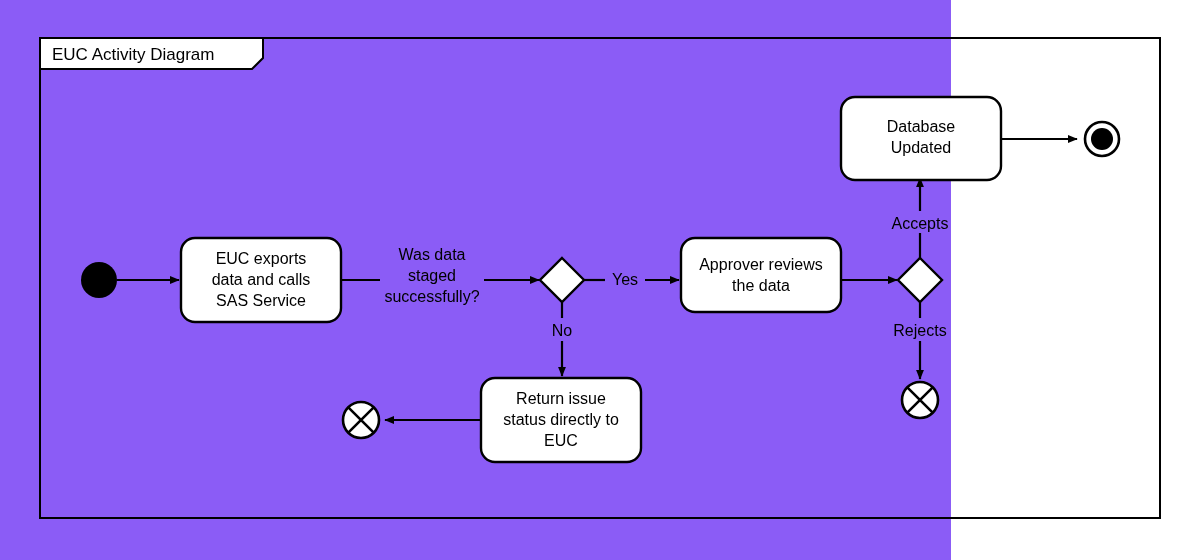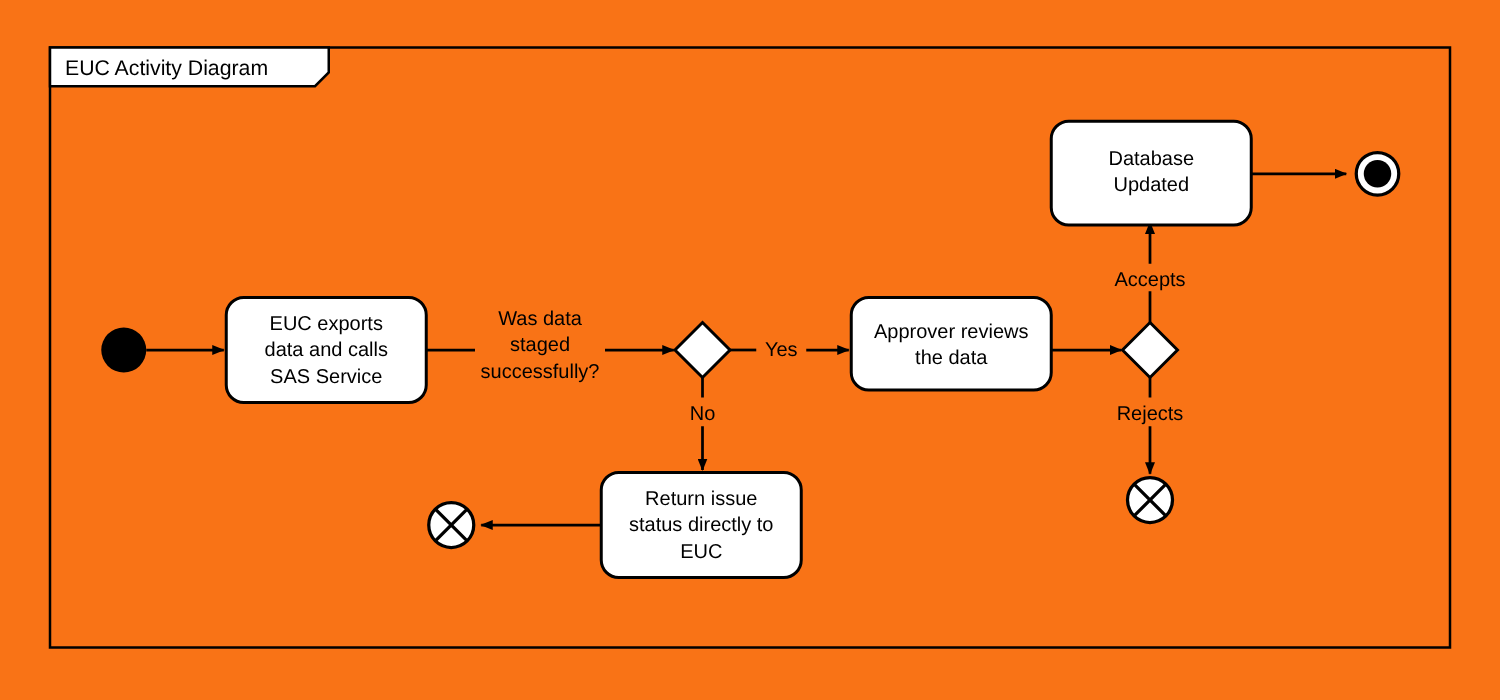--- a/index.html
+++ b/index.html
@@ -8,23 +8,23 @@
     background: #ffffff;
   }
   body {
     width: 1200px;
     height: 560px;
     font-family: "Liberation Sans", sans-serif;
     overflow: hidden;
   }
   #canvas {
     position: relative;
-    width: 1200px;
+    width: 951px;
     height: 560px;
-    background: #f97316;
+    background: #8b5cf6;
   }
   svg.diagram {
     display: block;
     width: 1200px;
     height: 560px;
   }
   .frame-border {
     fill: none;
     stroke: #000000;
     stroke-width: 2;

